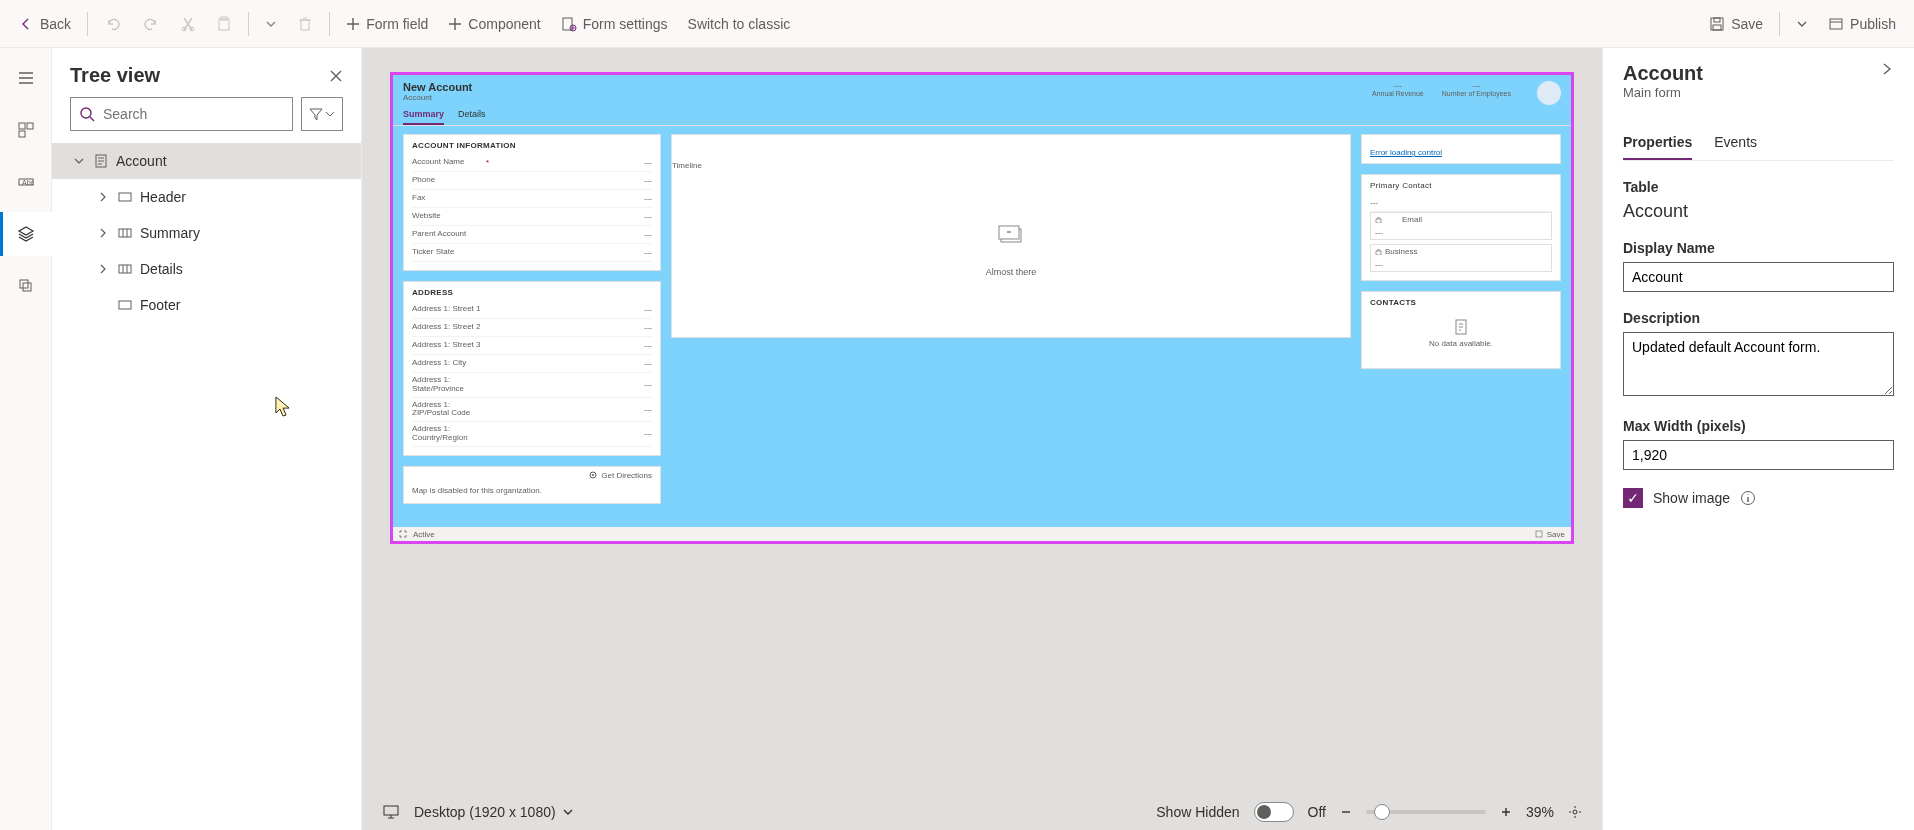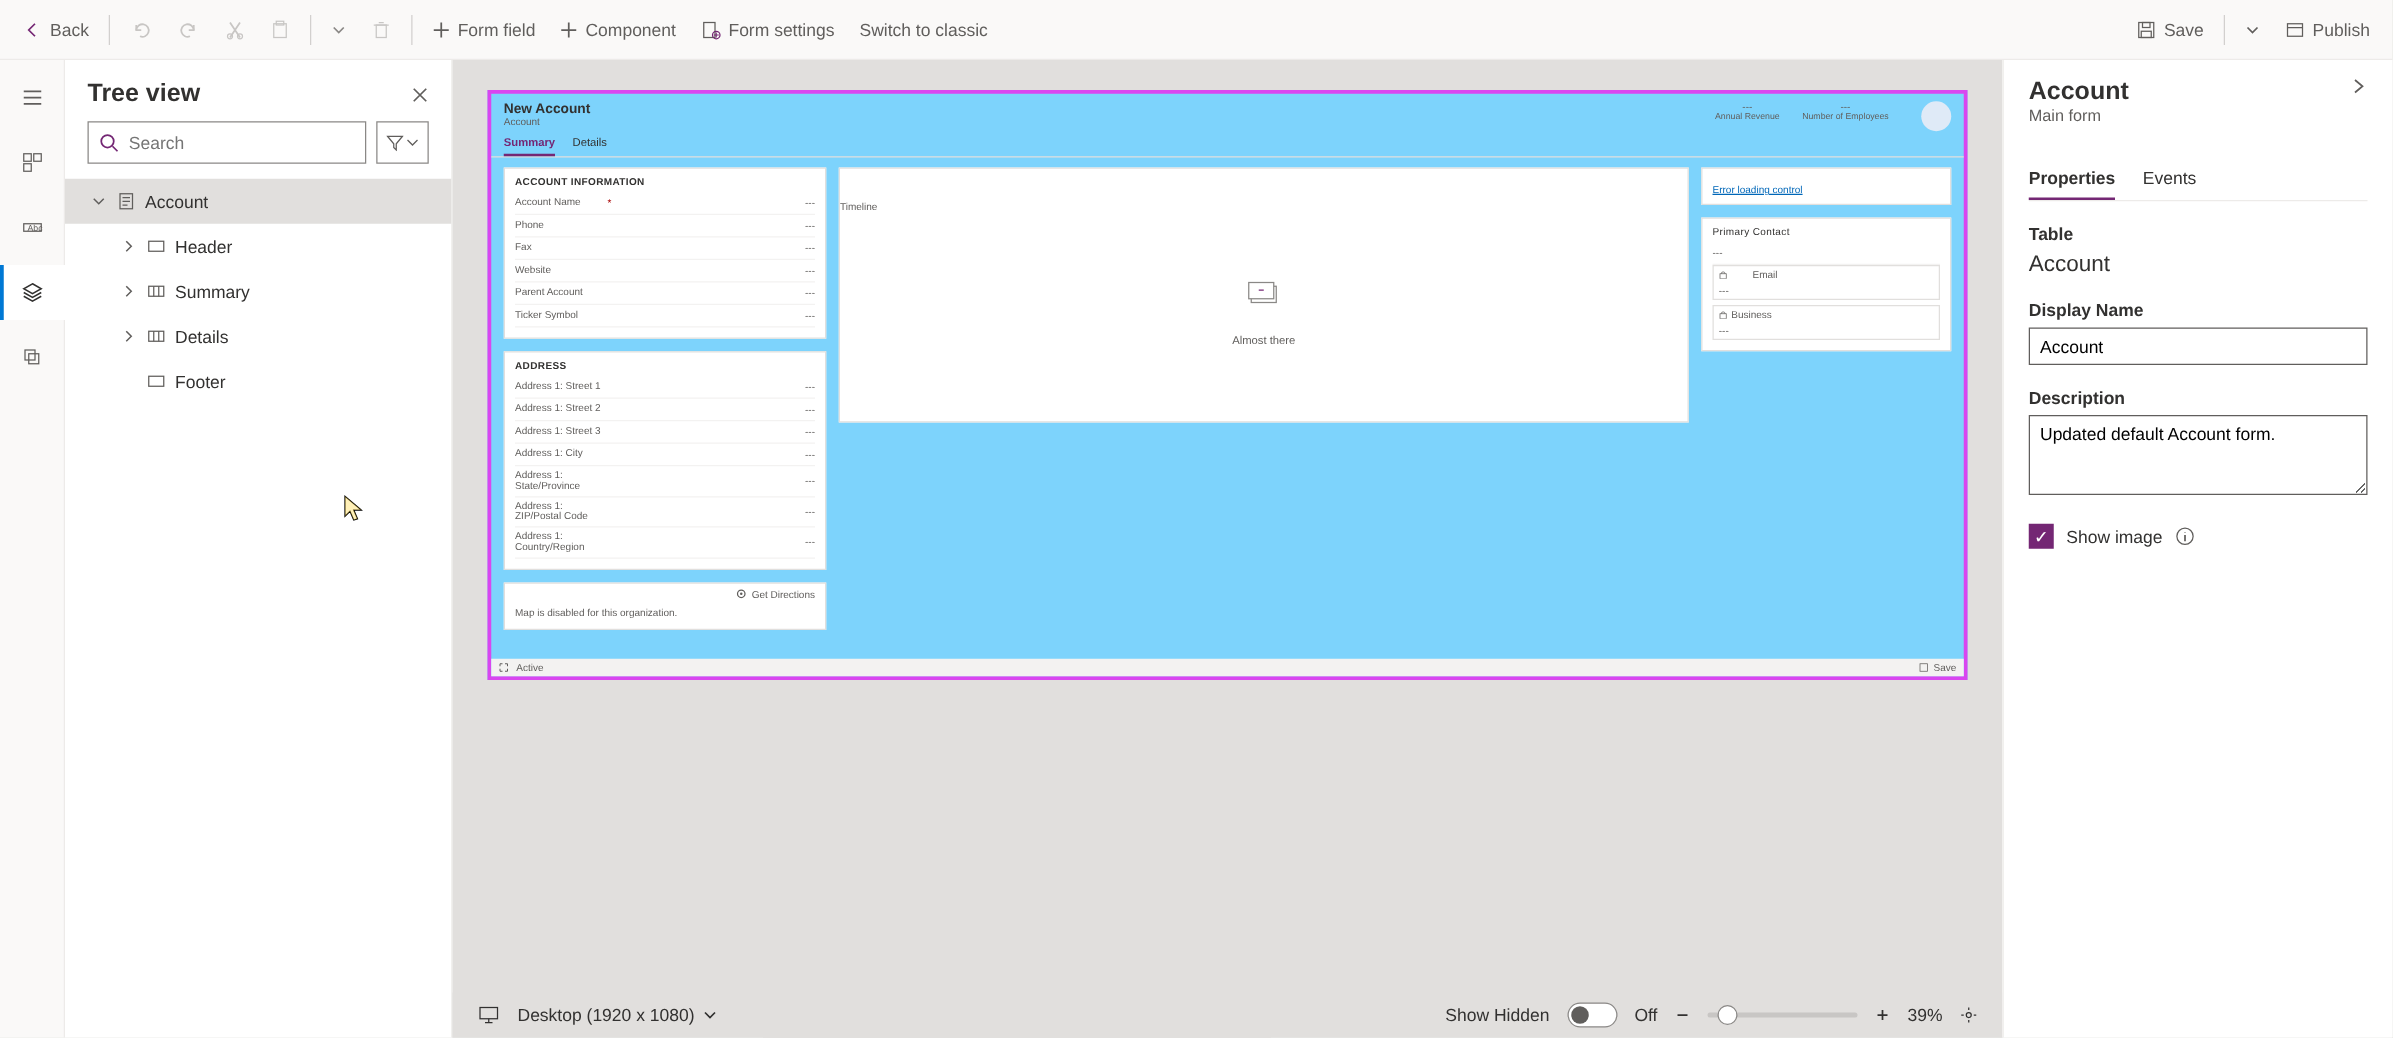--- a/index.html
+++ b/index.html
@@ -409,21 +409,21 @@
                 </div>
                 <div class="field-row">
                   <span class="fl">Website</span>
                   <span class="fv" style="margin-left: auto;">---</span>
                 </div>
                 <div class="field-row">
                   <span class="fl">Parent Account</span>
                   <span class="fv" style="margin-left: auto;">---</span>
                 </div>
                 <div class="field-row">
-                  <span class="fl">Ticker Symbol</span>
+                  <span class="fl">Ticker State</span>
                   <span class="fv" style="margin-left: auto;">---</span>
                 </div>
               </div>
           </div>
           <div class="card">
             <h4>ADDRESS</h4>
             <div id="addr-fields">
                 <div class="field-row">
                   <span class="fl">Address 1: Street 1</span>
                   <span class="fv" style="margin-left: auto;">---</span>
@@ -511,20 +511,32 @@
                     <svg width="7" height="7" viewBox="0 0 7 7">
                       <rect x="1" y="3" width="5" height="4" stroke="#605e5c" fill="none" stroke-width="0.6"></rect>
                       <path d="M2 3 A1.5 1.5 0 0 1 5 3" stroke="#605e5c" fill="none" stroke-width="0.6"></path>
                     </svg>
                   </span>
                 <span class="fv">Business</span>
               </div>
               <span class="fv">---</span>
             </div>
           </div>
+          <div class="card">
+            <h4>CONTACTS</h4>
+            <div class="contacts-empty">
+              <span class="icon">
+                <svg width="14" height="16" viewBox="0 0 14 16">
+                    <rect x="2" y="1" width="10" height="14" stroke="#8a8886" fill="none"></rect>
+                    <path d="M5 5 L9 5 M5 8 L9 8 M5 11 L7 11" stroke="#8a8886"></path>
+                  </svg>
+              </span>
+              <span>No data available.</span>
+            </div>
+          </div>
         </div>
       </div>
       <div class="form-footer-bar">
         <div style="display:flex; gap:6px; align-items:center;">
           <span class="icon">
               <svg width="8" height="8" viewBox="0 0 8 8">
                 <path d="M1 3 L1 1 L3 1 M5 1 L7 1 L7 3 M7 5 L7 7 L5 7 M3 7 L1 7 L1 5" stroke="#605e5c" fill="none" stroke-width="0.8"></path>
               </svg>
             </span>
           <span>Active</span>
@@ -602,20 +614,24 @@
     <div class="pvalue">Account</div>
   </div>
   <div class="prop-group">
     <div class="plabel">Display Name</div>
     <input type="text" value="Account" style="">
   </div>
   <div class="prop-group">
     <div class="plabel">Description</div>
     <textarea style="">Updated default Account form.</textarea>
   </div>
+  <div class="prop-group">
+    <div class="plabel">Max Width (pixels)</div>
+    <input type="text" value="1,920" style="">
+  </div>
   <div class="check-row">
     <span class="cb">✓</span>
     <span class="lbl">Show image</span>
     <span class="icon info">
       <svg width="16" height="16" viewBox="0 0 16 16">
           <circle cx="8" cy="8" r="6.5" stroke="#605e5c" fill="none"></circle>
           <path d="M8 4.5 L8 5 M8 7 L8 12" stroke="#605e5c" stroke-width="1.4"></path>
         </svg>
     </span>
   </div>

